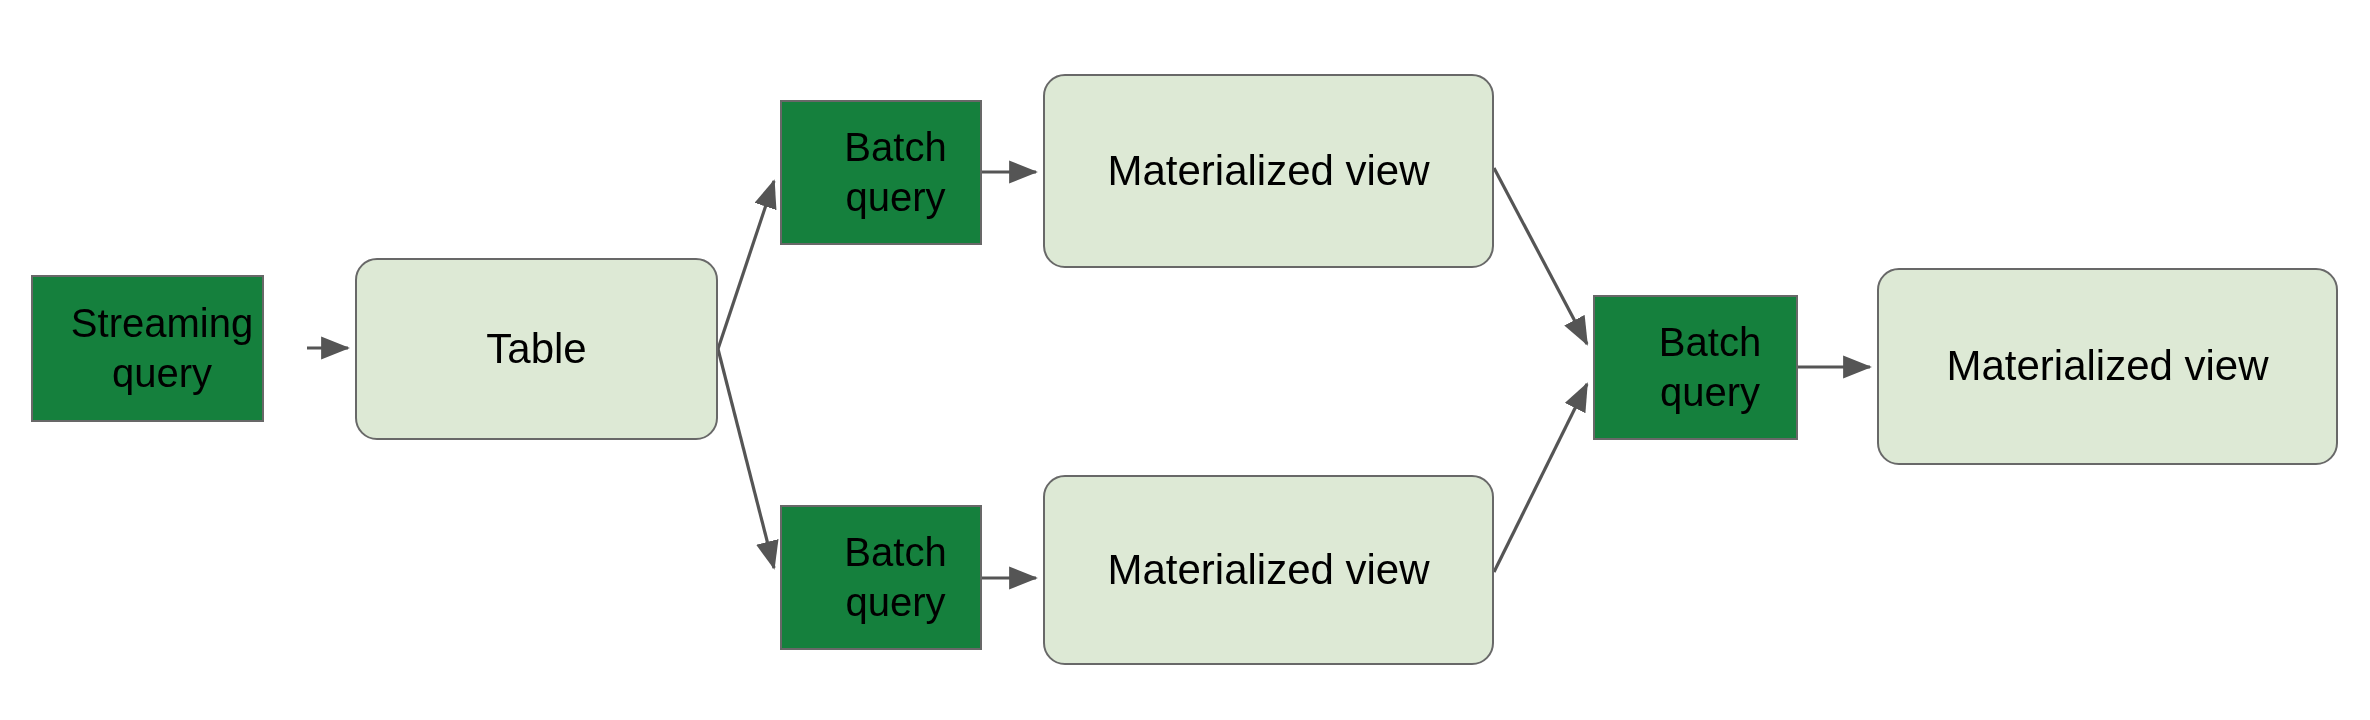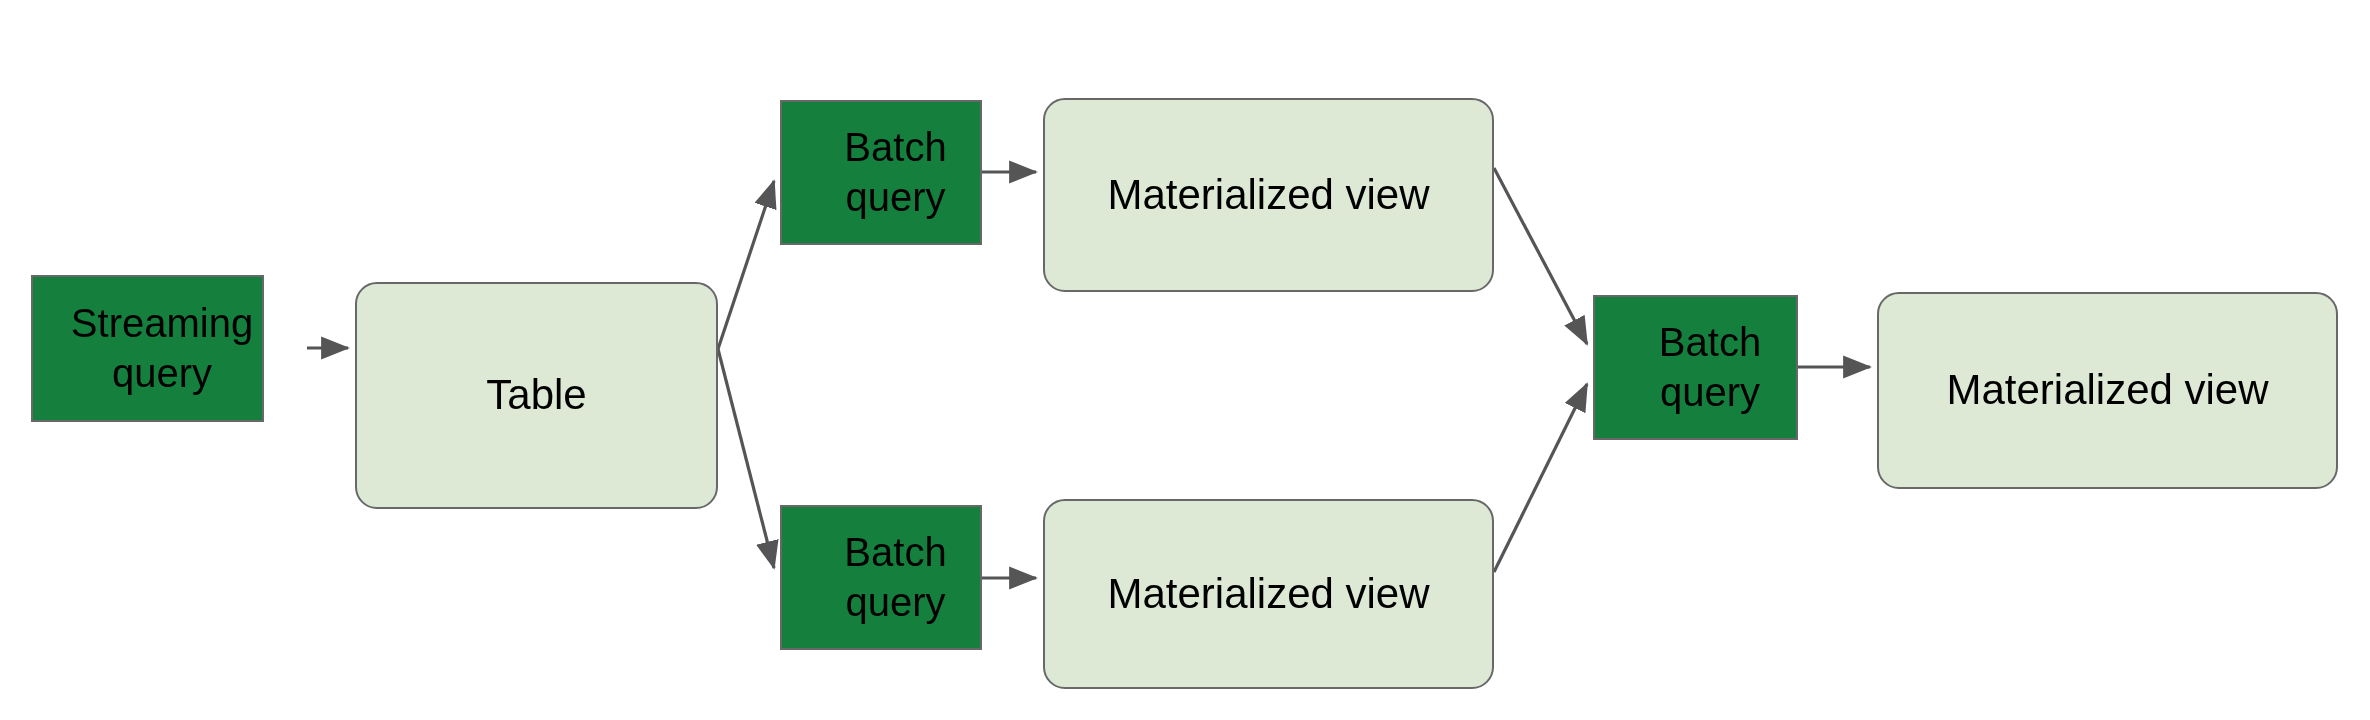--- a/index.html
+++ b/index.html
@@ -42,21 +42,20 @@
     padding: 0 6px;
   }
   .node.process {
     background: #15803d;
     border-radius: 0;
     padding-left: 29px;
   }
   .node.store {
     background: #dde9d5;
     border-radius: 22px;
-    margin-top: 24px;
   }
   .fs-40 { font-size: 40px; }
   .fs-42 { font-size: 42px; }
 </style>
 </head>
 <body>
 
 <div id="canvas">
 
   <svg id="edge-layer" viewBox="0 0 2370 720" xmlns="http://www.w3.org/2000/svg">
@@ -81,21 +80,21 @@
     <polyline fill="none" stroke="#555555" stroke-width="3.2" marker-end="url(#arrow)" points="1494,572 1587,384"></polyline>
 
     <polyline fill="none" stroke="#555555" stroke-width="3.2" marker-end="url(#arrow)" points="1798,367 1870,367"></polyline>
   </svg>
 
   <div class="node process" style="left:31px; top:275px; width:233px; height:147px;">
     <span class="node-label fs-40">Streaming
 query</span>
   </div>
 
-  <div class="node store" style="left:355px; top:258px; width:363px; height:227px;">
+  <div class="node store" style="left:355px; top:258px; width:363px; height:182px;">
     <span class="node-label fs-42">Table</span>
   </div>
 
   <div class="node process" style="left:780px; top:100px; width:202px; height:145px;">
     <span class="node-label fs-40">Batch
 query</span>
   </div>
 
   <div class="node store" style="left:1043px; top:74px; width:451px; height:194px;">
     <span class="node-label fs-42">Materialized view</span>

